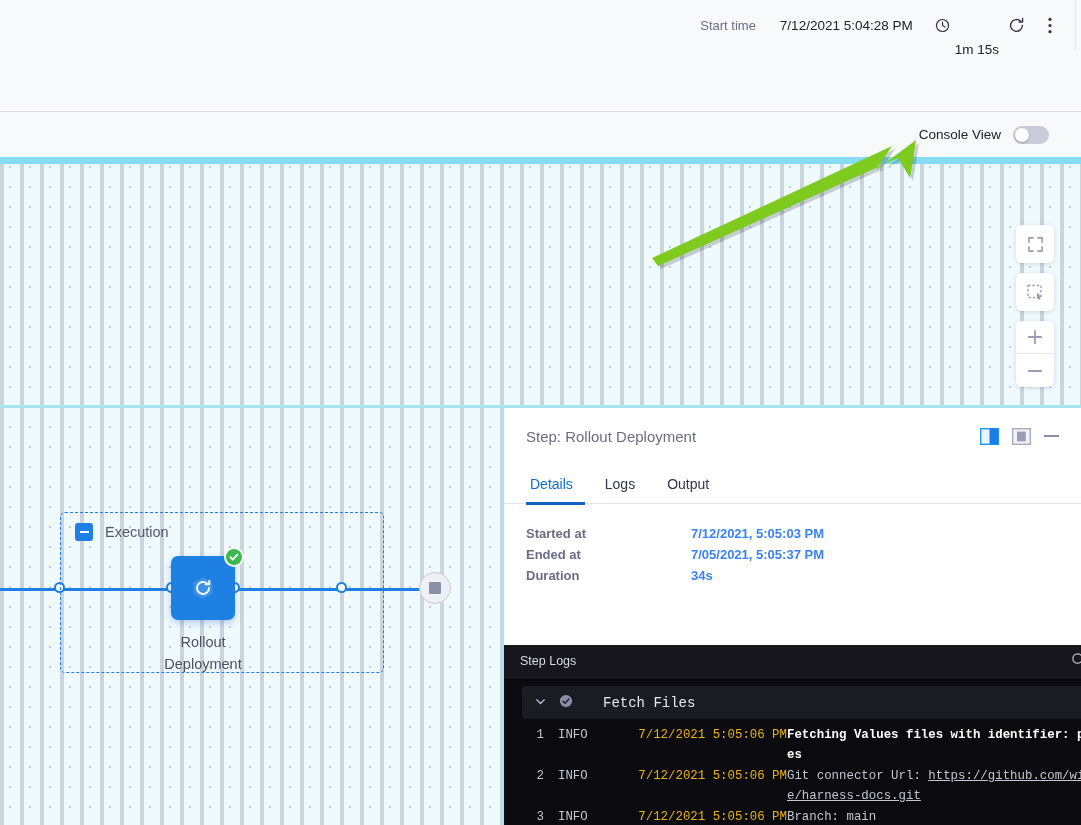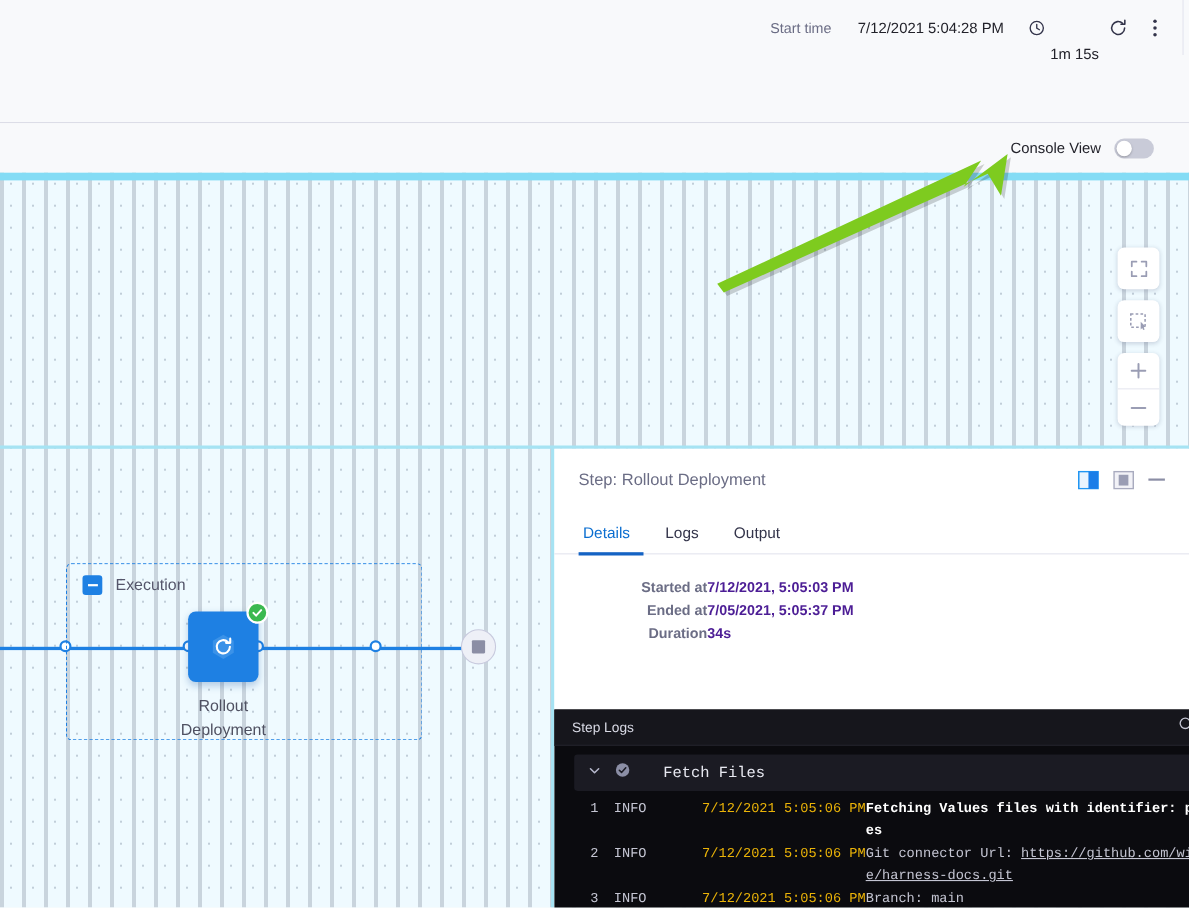--- a/index.html
+++ b/index.html
@@ -173,22 +173,22 @@
   }
   .tab:first-child { padding-left: 4px; }
   .tab.active { color: #0b6ed0; font-weight: 400; }
   .tab.active::after {
     content: ""; position: absolute; left: 0; right: 12px; bottom: -1.5px; height: 3px; background: #1463c4;
   }
   .tab:first-child.active::after { left: 0; right: 4px; }
 
   .sp-details { padding: 22px 22px 0 22px; flex: none; }
   .det-row { display: flex; margin-bottom: 6px; }
-  .det-k { width: 117px; font-size: 13px; color: #6b6d85; font-weight: bold; text-align: right; }
-  .det-v { font-size: 13px; color: #4c1d95; font-weight: bold; }
+  .det-k { width: 117px; font-size: 13px; color: #6b6d85; font-weight: bold; }
+  .det-v { font-size: 13px; color: #3b82f6; font-weight: bold; margin-left: 48px; }
 
   
   .logs { position: absolute; left: 504px; top: 645px; width: 696px; height: 208px; background: #0b0b0f; z-index: 9; }
   .logs-head {
     height: 33px; background: #16161c; display: flex; align-items: center;
     padding: 0 14px 0 16px; gap: 10px; border-bottom: 1px solid #24242c;
   }
   .logs-title { font-size: 12.5px; color: #d8d9e4; flex: 1; }
   .cv-btn {
     border: 1px solid #4b4c5c; color: #d8d9e4; font-size: 11.5px;

